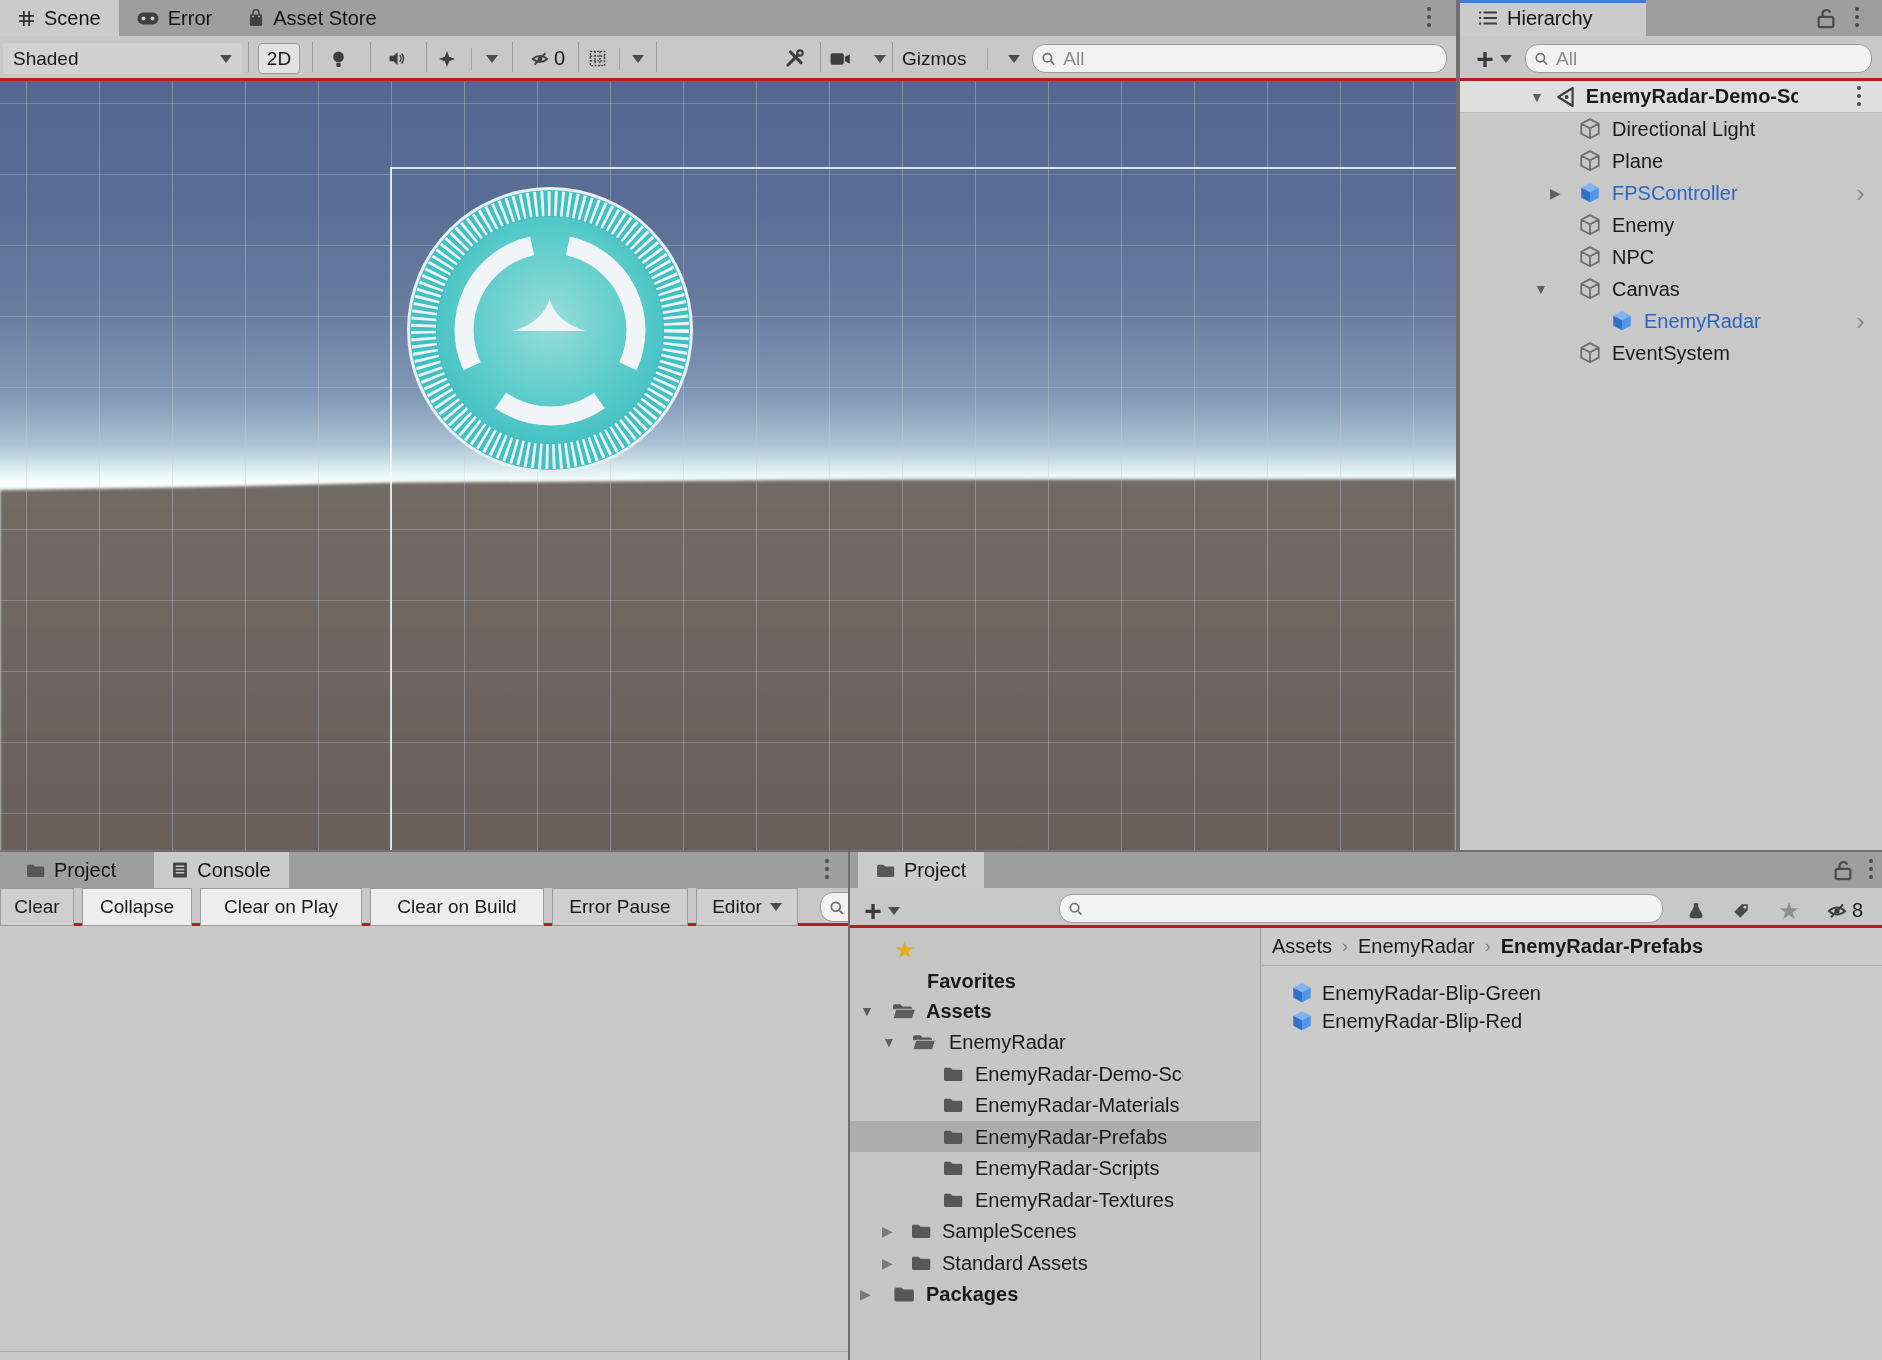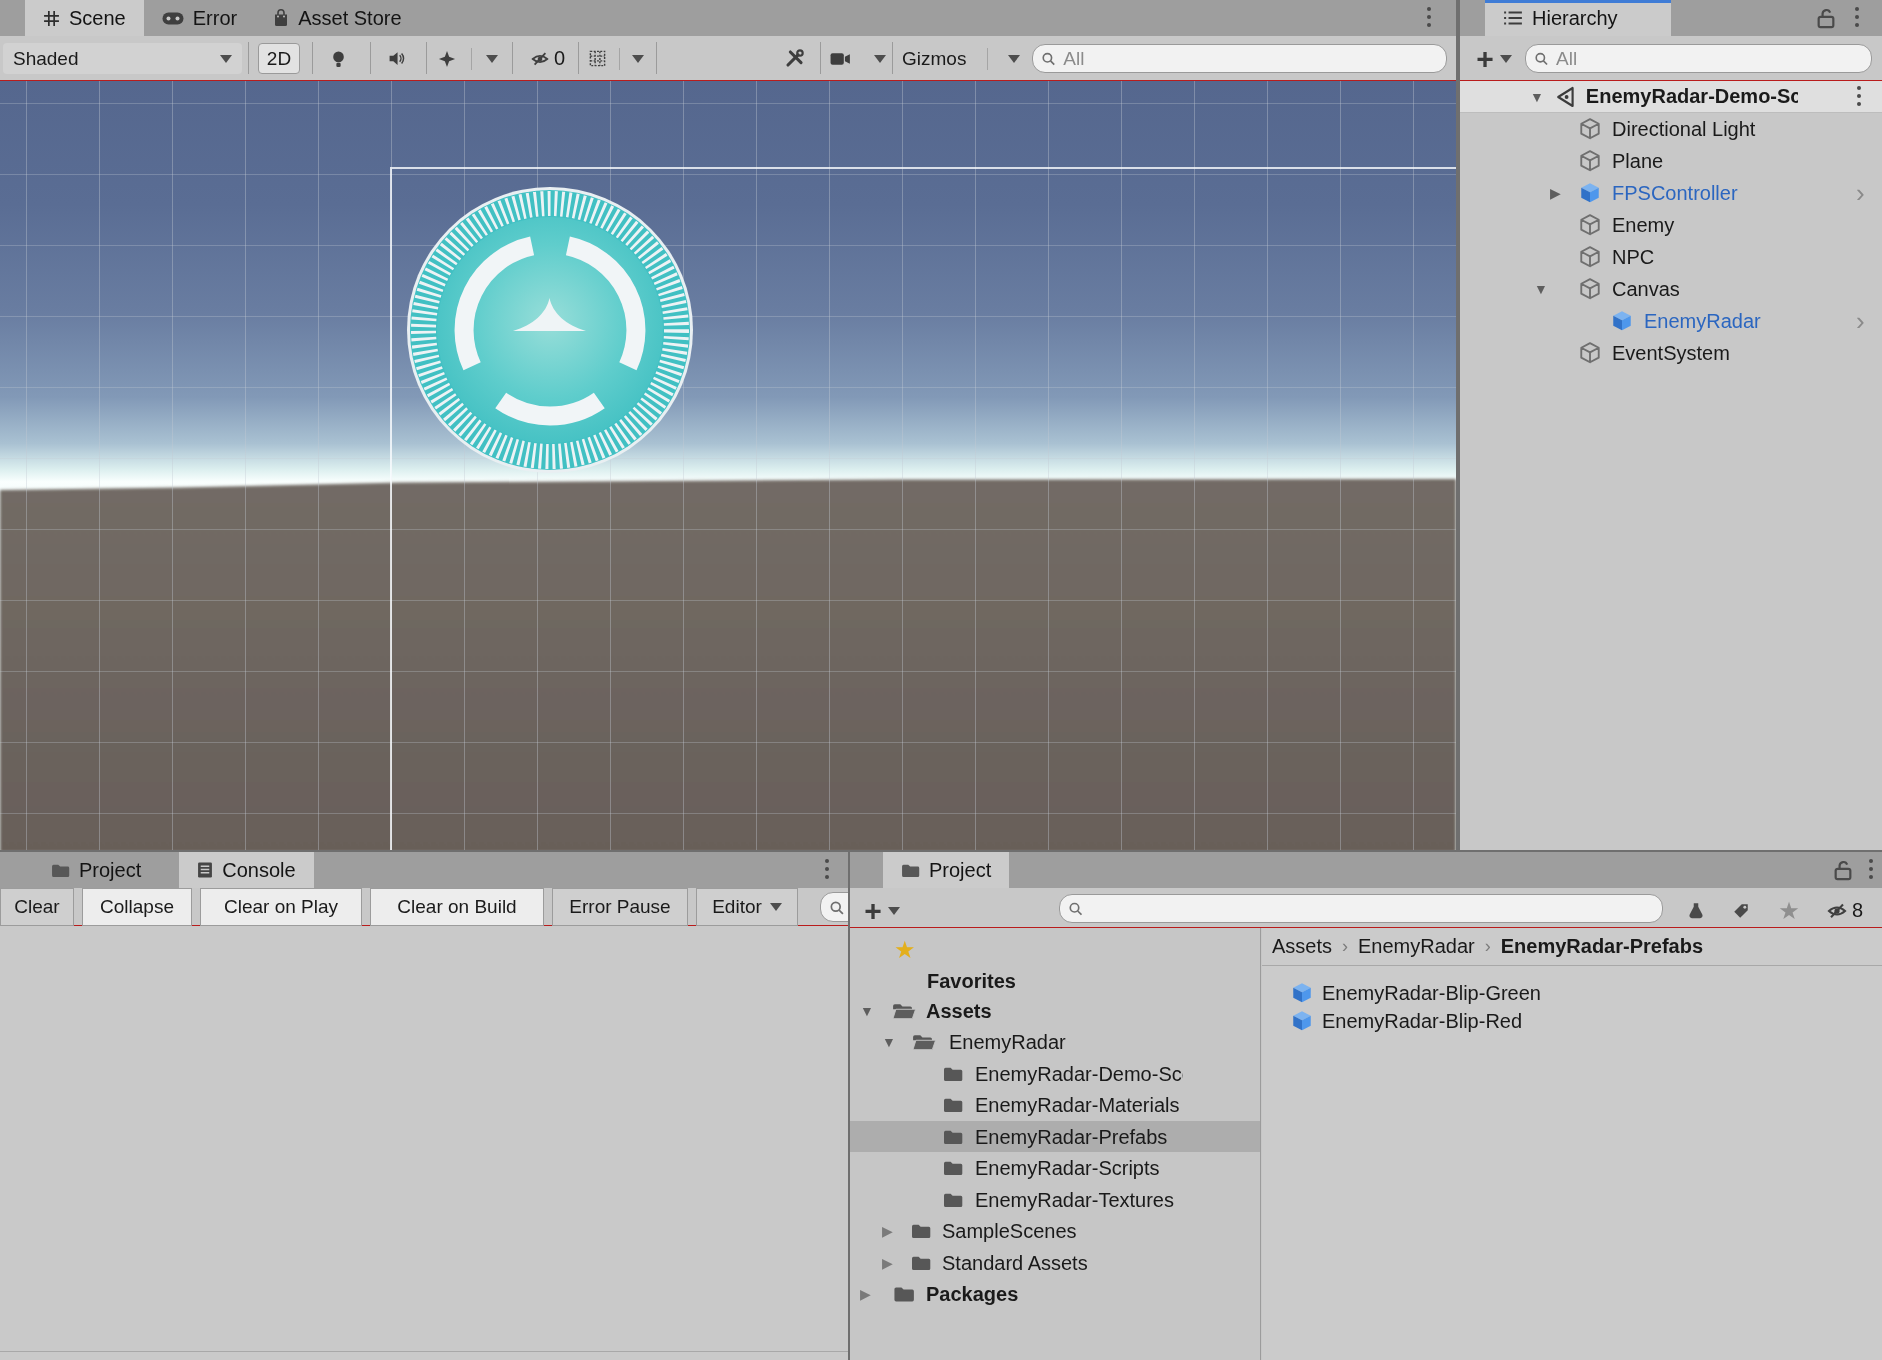--- a/index.html
+++ b/index.html
@@ -2,27 +2,27 @@
 <html><head>
 <meta charset="utf-8">
 <style>
   html,body{margin:0;padding:0;background:#7a7a7a;}
   *{box-sizing:border-box;}
   .root{position:relative;width:1882px;height:1360px;background:#c6c6c6;
         font-family:"Liberation Sans",sans-serif;color:#1a1a1a;overflow:hidden;}
   .abs{position:absolute;}
 
   
-  .tabbar{position:absolute;left:0;right:0;top:0;height:36px;background:#9e9e9e;display:flex;align-items:stretch;padding-left:25px;}
+  .tabbar{position:absolute;left:0;right:0;top:0;height:36px;background:#9e9e9e;display:flex;align-items:stretch;}
   .tab{display:flex;align-items:center;gap:9px;padding:0 18px;font-size:20px;color:#141414;white-space:nowrap;}
   .tab.active{background:#cbcbcb;}
   .tab.focus-top{box-shadow:inset 0 3px 0 #3f7cd6;}
   .kebab{display:flex;flex-direction:column;gap:4px;align-items:center;justify-content:center;width:22px;}
   .kebab i{width:4px;height:4px;border-radius:50%;background:#4a4a4a;}
-  .toolbtnrow{position:absolute;left:0;right:0;background:#c8c8c8;border-bottom:1px solid #b91c1c;}
+  .toolbtnrow{position:absolute;left:0;right:0;background:#c8c8c8;border-bottom:3px solid #b91c1c;}
   .pill{position:absolute;background:#f2f2f2;border:1px solid #9a9a9a;border-radius:13px;
         display:flex;align-items:center;padding:0 8px;gap:6px;}
   .pill input{border:none;outline:none;background:transparent;font:inherit;font-size:19px;color:#222;width:100%;}
   .pill input::placeholder{color:#8b8b8b;}
   .vsep{position:absolute;top:6px;bottom:6px;width:1px;background:#9b9b9b;}
   .caret{width:0;height:0;border-left:6px solid transparent;border-right:6px solid transparent;border-top:8px solid #4d4d4d;}
   .ic{display:inline-block;vertical-align:middle;}
 
   
   .scene-panel{left:0;top:0;width:1456px;height:852px;background:#c8c8c8;}

